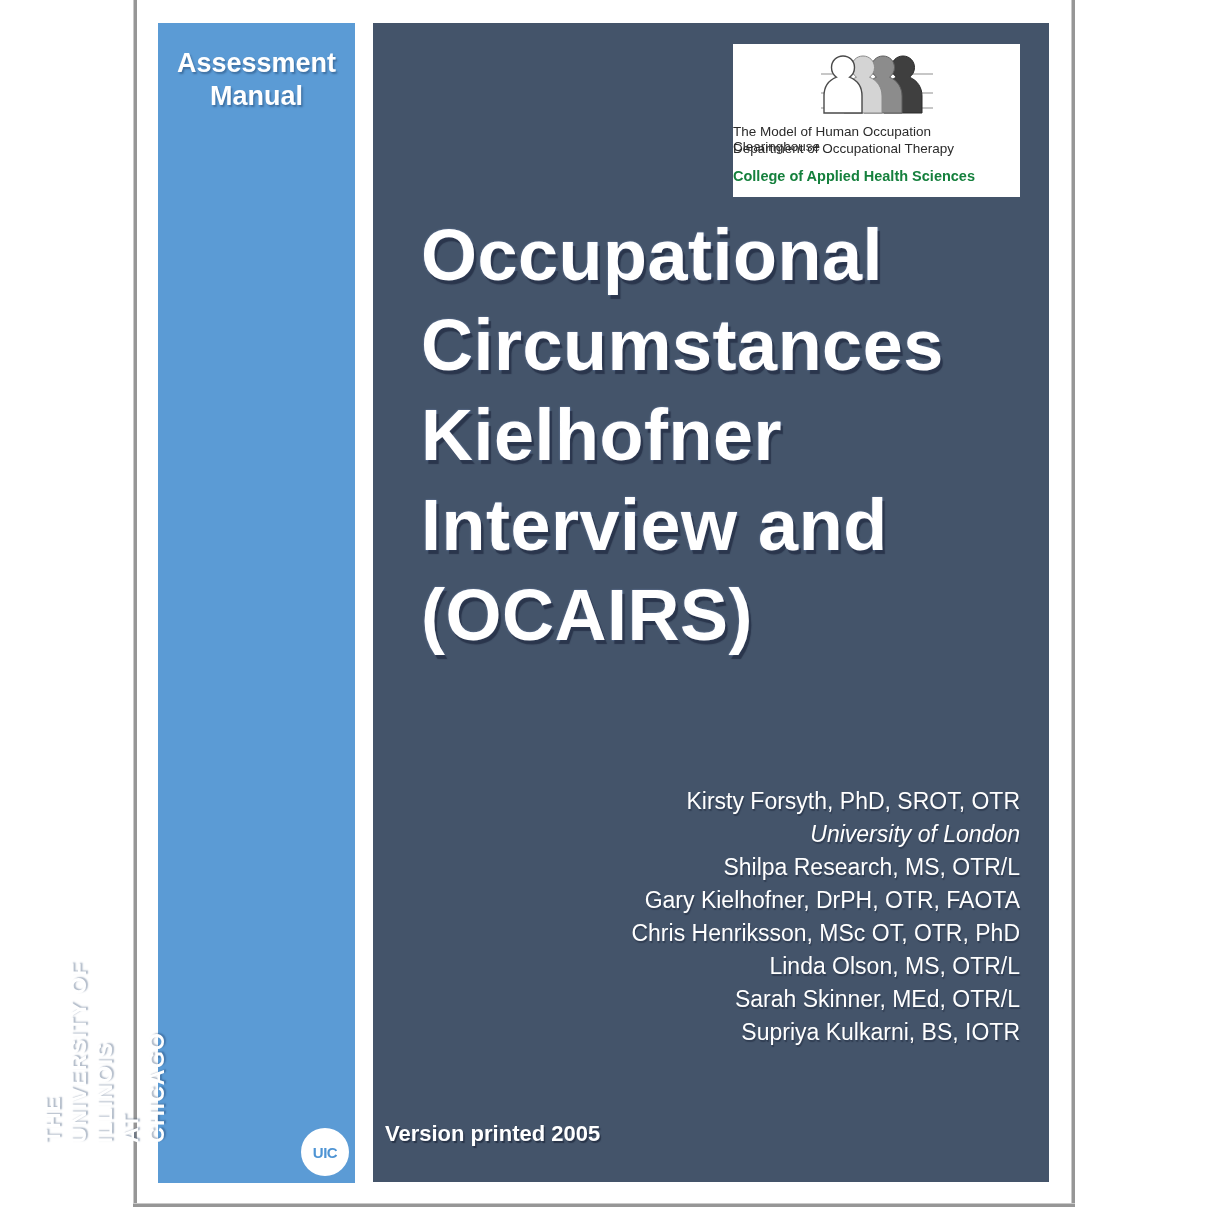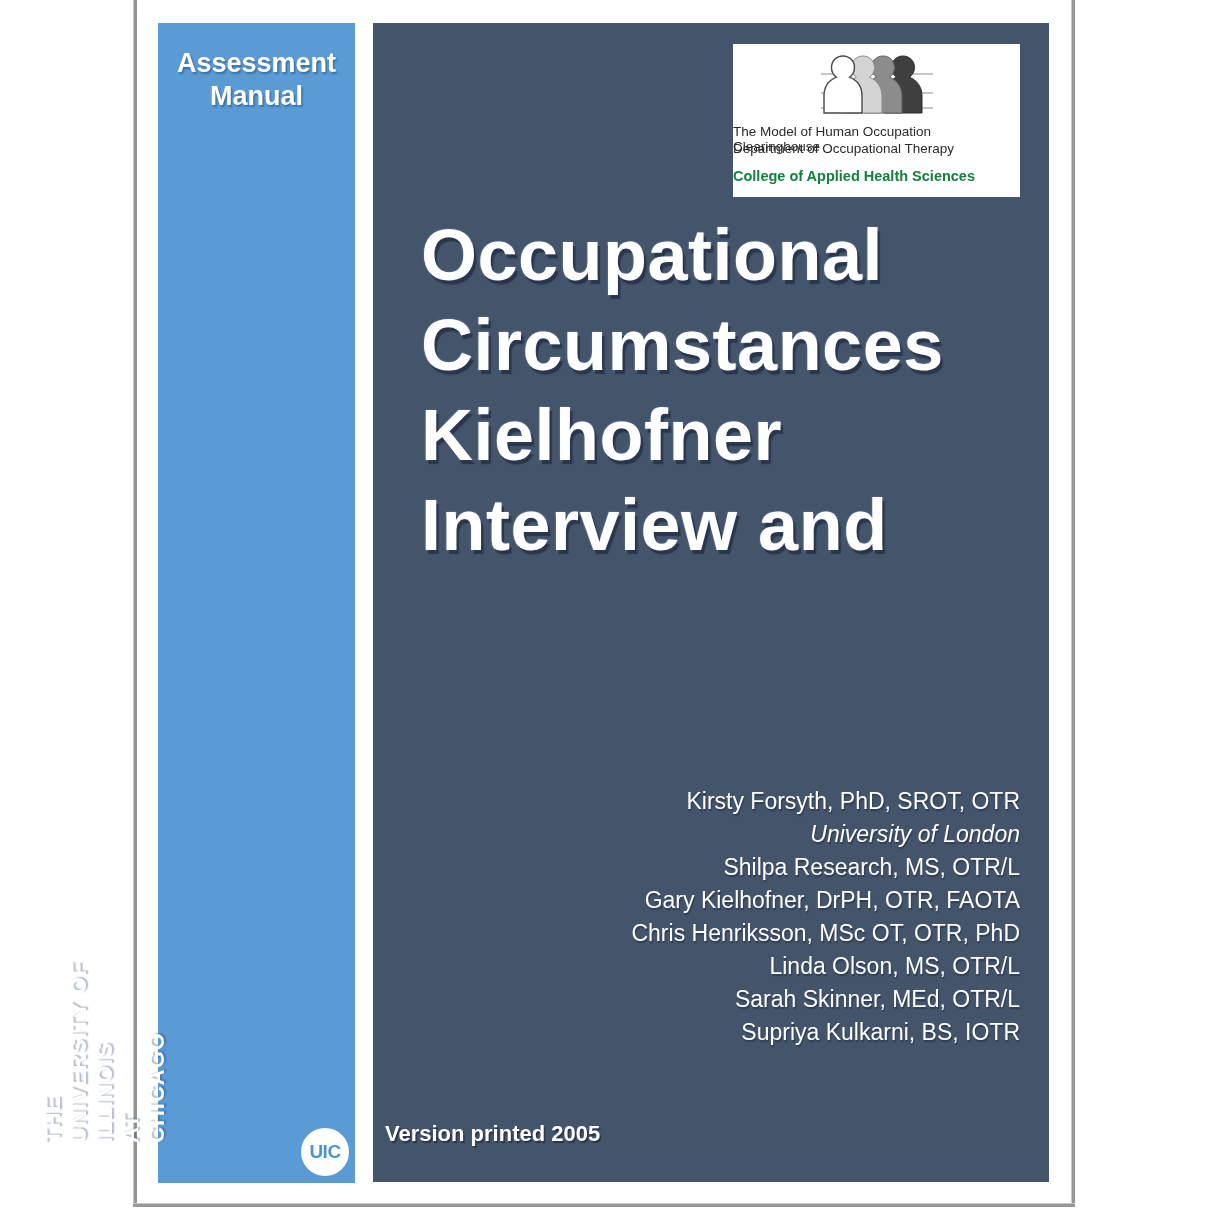--- a/index.html
+++ b/index.html
@@ -46,21 +46,21 @@
     font-size: 22px; line-height: 26px; letter-spacing: 1px;
     white-space: nowrap;
     text-shadow: 1px 1.5px 1.5px rgba(25,55,95,0.35);
   }
   .univ-block div { height: 26px; }
   .uic-circle {
     position: absolute; left: 143px; top: 1105px;
     width: 48px; height: 48px; border-radius: 50%;
     background: #ffffff;
     display: flex; align-items: center; justify-content: center;
-    color: var(--uic_blue); font-weight: bold; font-size: 19px;
+    color: var(--uic_blue); font-weight: bold; font-size: 15px;
     letter-spacing: -0.5px;
   }
 
   
   .panel {
     position: absolute; left: 373px; top: 23px;
     width: 676px; height: 1159px;
     background: var(--panel_dark);
     color: #ffffff;
   }
@@ -145,20 +145,21 @@
       <div class="logo-line logo-line1">The Model of Human Occupation Clearinghouse</div>
       <div class="logo-line logo-line2">Department of Occupational Therapy</div>
       <div class="logo-line logo-line3">College of Applied Health Sciences</div>
     </div>
 
     <div class="title">
       <div>Occupational</div>
       <div>Circumstances</div>
       <div>Kielhofner</div>
       <div>Interview and</div>
+      <div>(OCAIRS)</div>
     </div>
 
     <div class="authors">
       <div class="author-line">Kirsty Forsyth, PhD, SROT, OTR</div>
       <div class="author-line italic">University of London</div>
       <div class="author-line">Shilpa Research, MS, OTR/L</div>
       <div class="author-line">Gary Kielhofner, DrPH, OTR, FAOTA</div>
       <div class="author-line">Chris Henriksson, MSc OT, OTR, PhD</div>
       <div class="author-line">Linda Olson, MS, OTR/L</div>
       <div class="author-line">Sarah Skinner, MEd, OTR/L</div>

